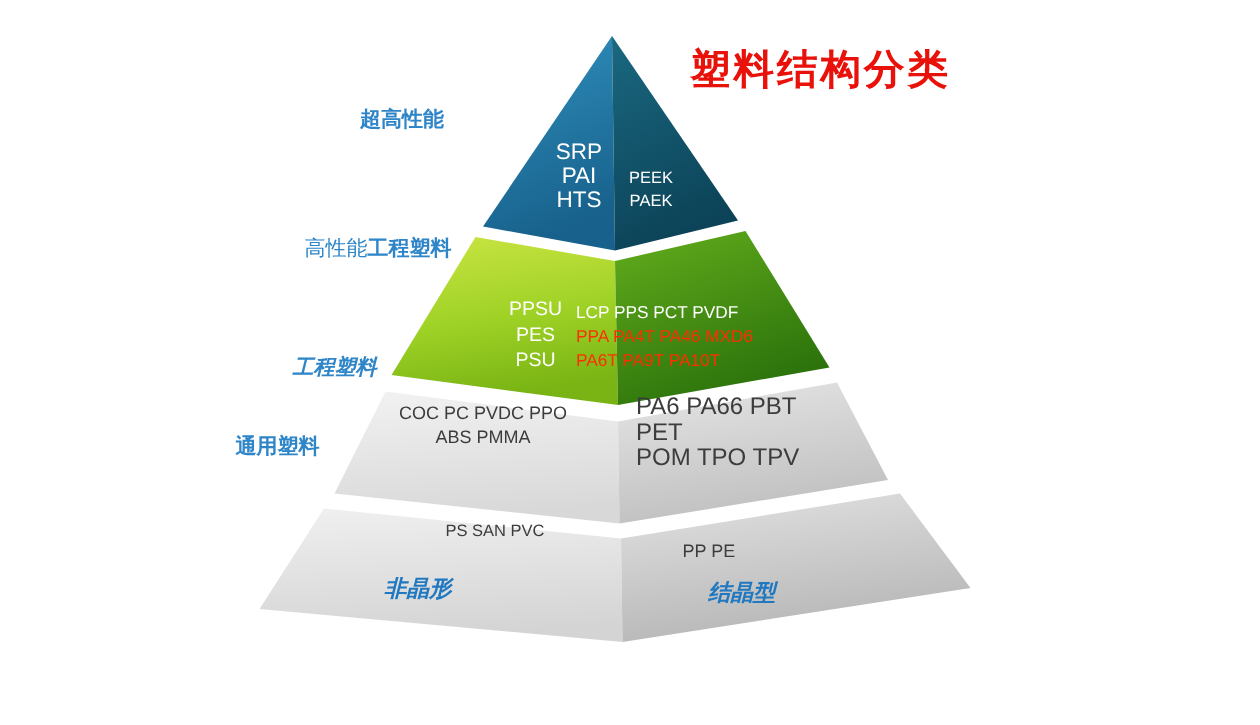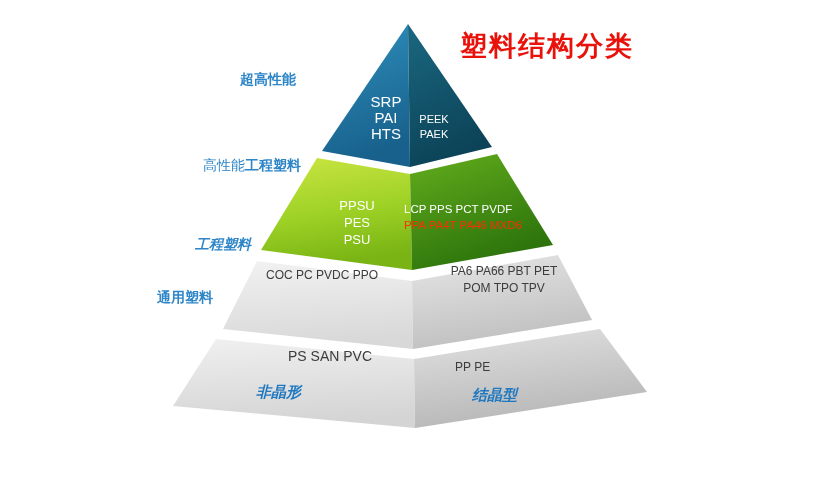--- a/index.html
+++ b/index.html
@@ -21,26 +21,26 @@
   .lbl-general { left:157px; top:289px; font-weight:600; }
 
   .base-label { position:absolute; color:#1f78c0; font-size:15px; font-weight:bold; font-style:italic; white-space:nowrap; }
   .lbl-amorphous   { left:256px; top:383px; }
   .lbl-crystalline { left:472px; top:386px;font-family:Liberation Mono, monospace; }
 
   .face-text { position:absolute; color:#ffffff; text-align:center; }
   .t1-left  { left:346px; top:94px;  width:80px;  font-size:15px; line-height:16px; }
   .t1-right { left:399px; top:112px; width:70px;  font-size:11px; line-height:15px; }
   .t2-left  { left:317px; top:197px; width:80px;  font-size:13px; line-height:17px; }
-  .t2-right { left:404px; top:201px; width:135px; font-size:11.5px; line-height:16px; text-align:left; }
+  .t2-right { left:384px; top:201px; width:135px; font-size:11.5px; line-height:16px; text-align:left; }
   .t2-right .hot { color:#ff2e00; font-weight:normal; }
   .gray-text { color:#3c3c3c; }
   .t3-left  { left:252px; top:267px; width:140px; font-size:12px; line-height:16px; }
-  .t3-right { left:434px; top:263px; width:140px; font-size:12px; line-height:17px; text-align:center; }
-  .t4-left  { left:270px; top:348px; width:120px; font-size:14px; }
+  .t3-right { left:424px; top:263px; width:140px; font-size:16px; line-height:17px; text-align:left; }
+  .t4-left  { left:270px; top:348px; width:120px; font-size:11px; }
   .t4-right { left:455px; top:360px; width:80px;  font-size:12px; text-align:left; }
 </style>
 </head>
 <body>
 
 <div class="stage">
 
   <svg width="840" height="483" viewBox="0 0 840 483">
     <defs>
       <linearGradient id="g-t1l" x1="0" y1="0" x2="0.25" y2="1">
@@ -114,24 +114,26 @@
   </div>
 
   <div class="face-text t2-left">
     <div>PPSU</div>
     <div>PES</div>
     <div>PSU</div>
   </div>
   <div class="face-text t2-right">
     <div>LCP PPS PCT PVDF</div>
     <div class="hot">PPA PA4T PA46 MXD6</div>
+    <div class="hot">PA6T PA9T PA10T</div>
   </div>
 
   <div class="face-text gray-text t3-left">
     <div>COC PC PVDC PPO</div>
+    <div>ABS PMMA</div>
   </div>
   <div class="face-text gray-text t3-right">
     <div>PA6 PA66 PBT PET</div>
     <div>POM TPO TPV</div>
   </div>
 
   <div class="face-text gray-text t4-left">
     <div>PS SAN PVC</div>
   </div>
   <div class="face-text gray-text t4-right">

